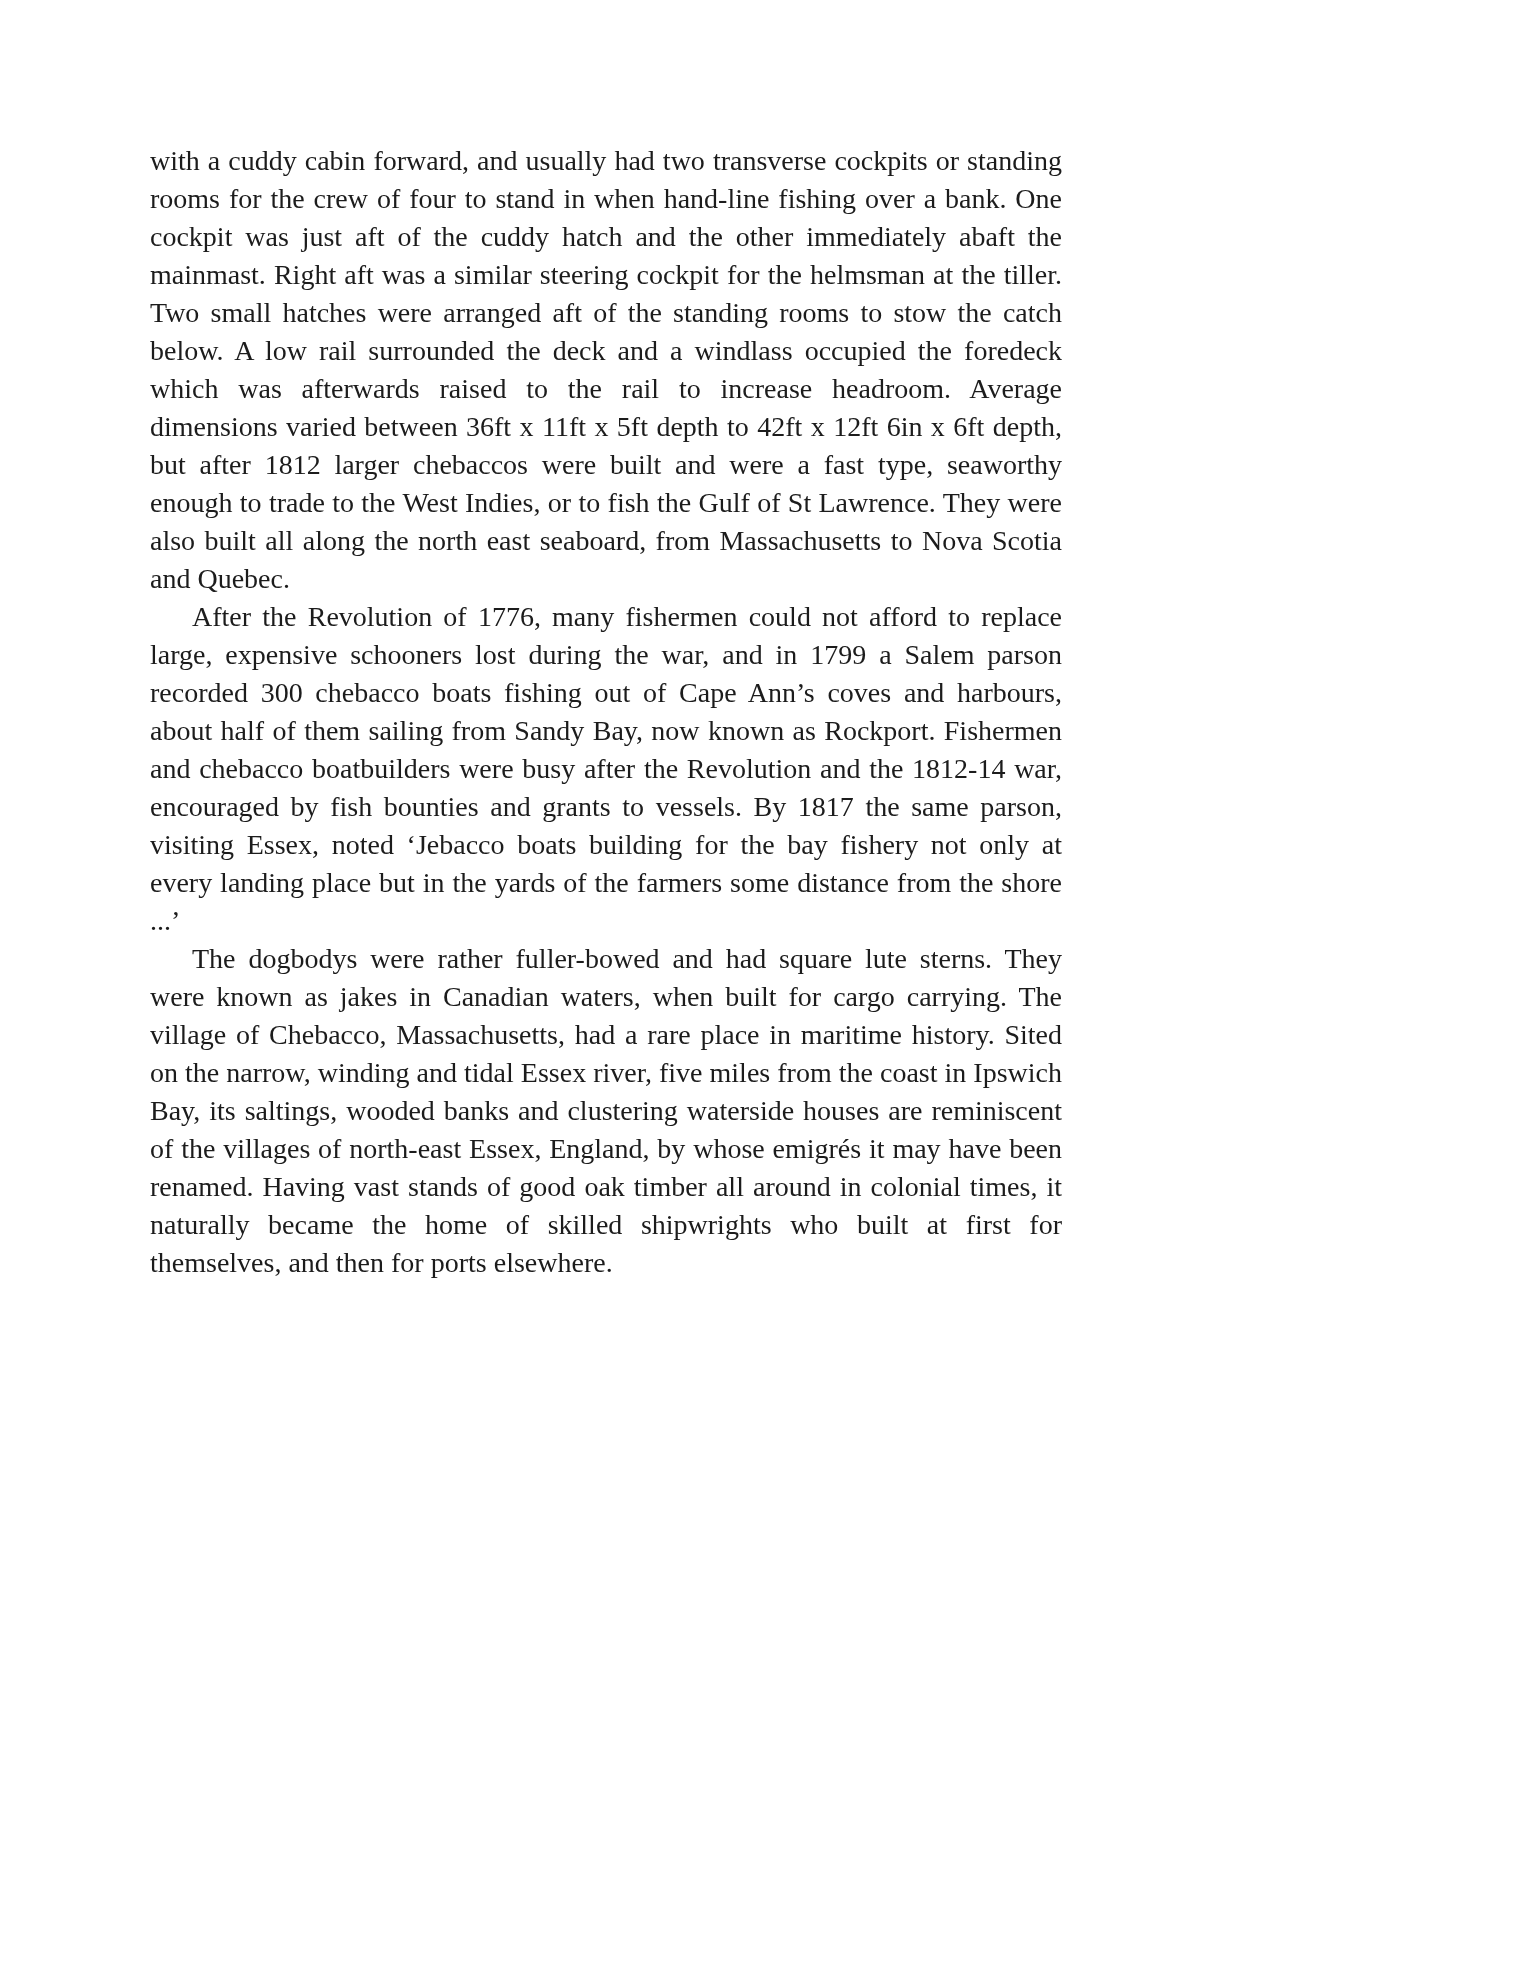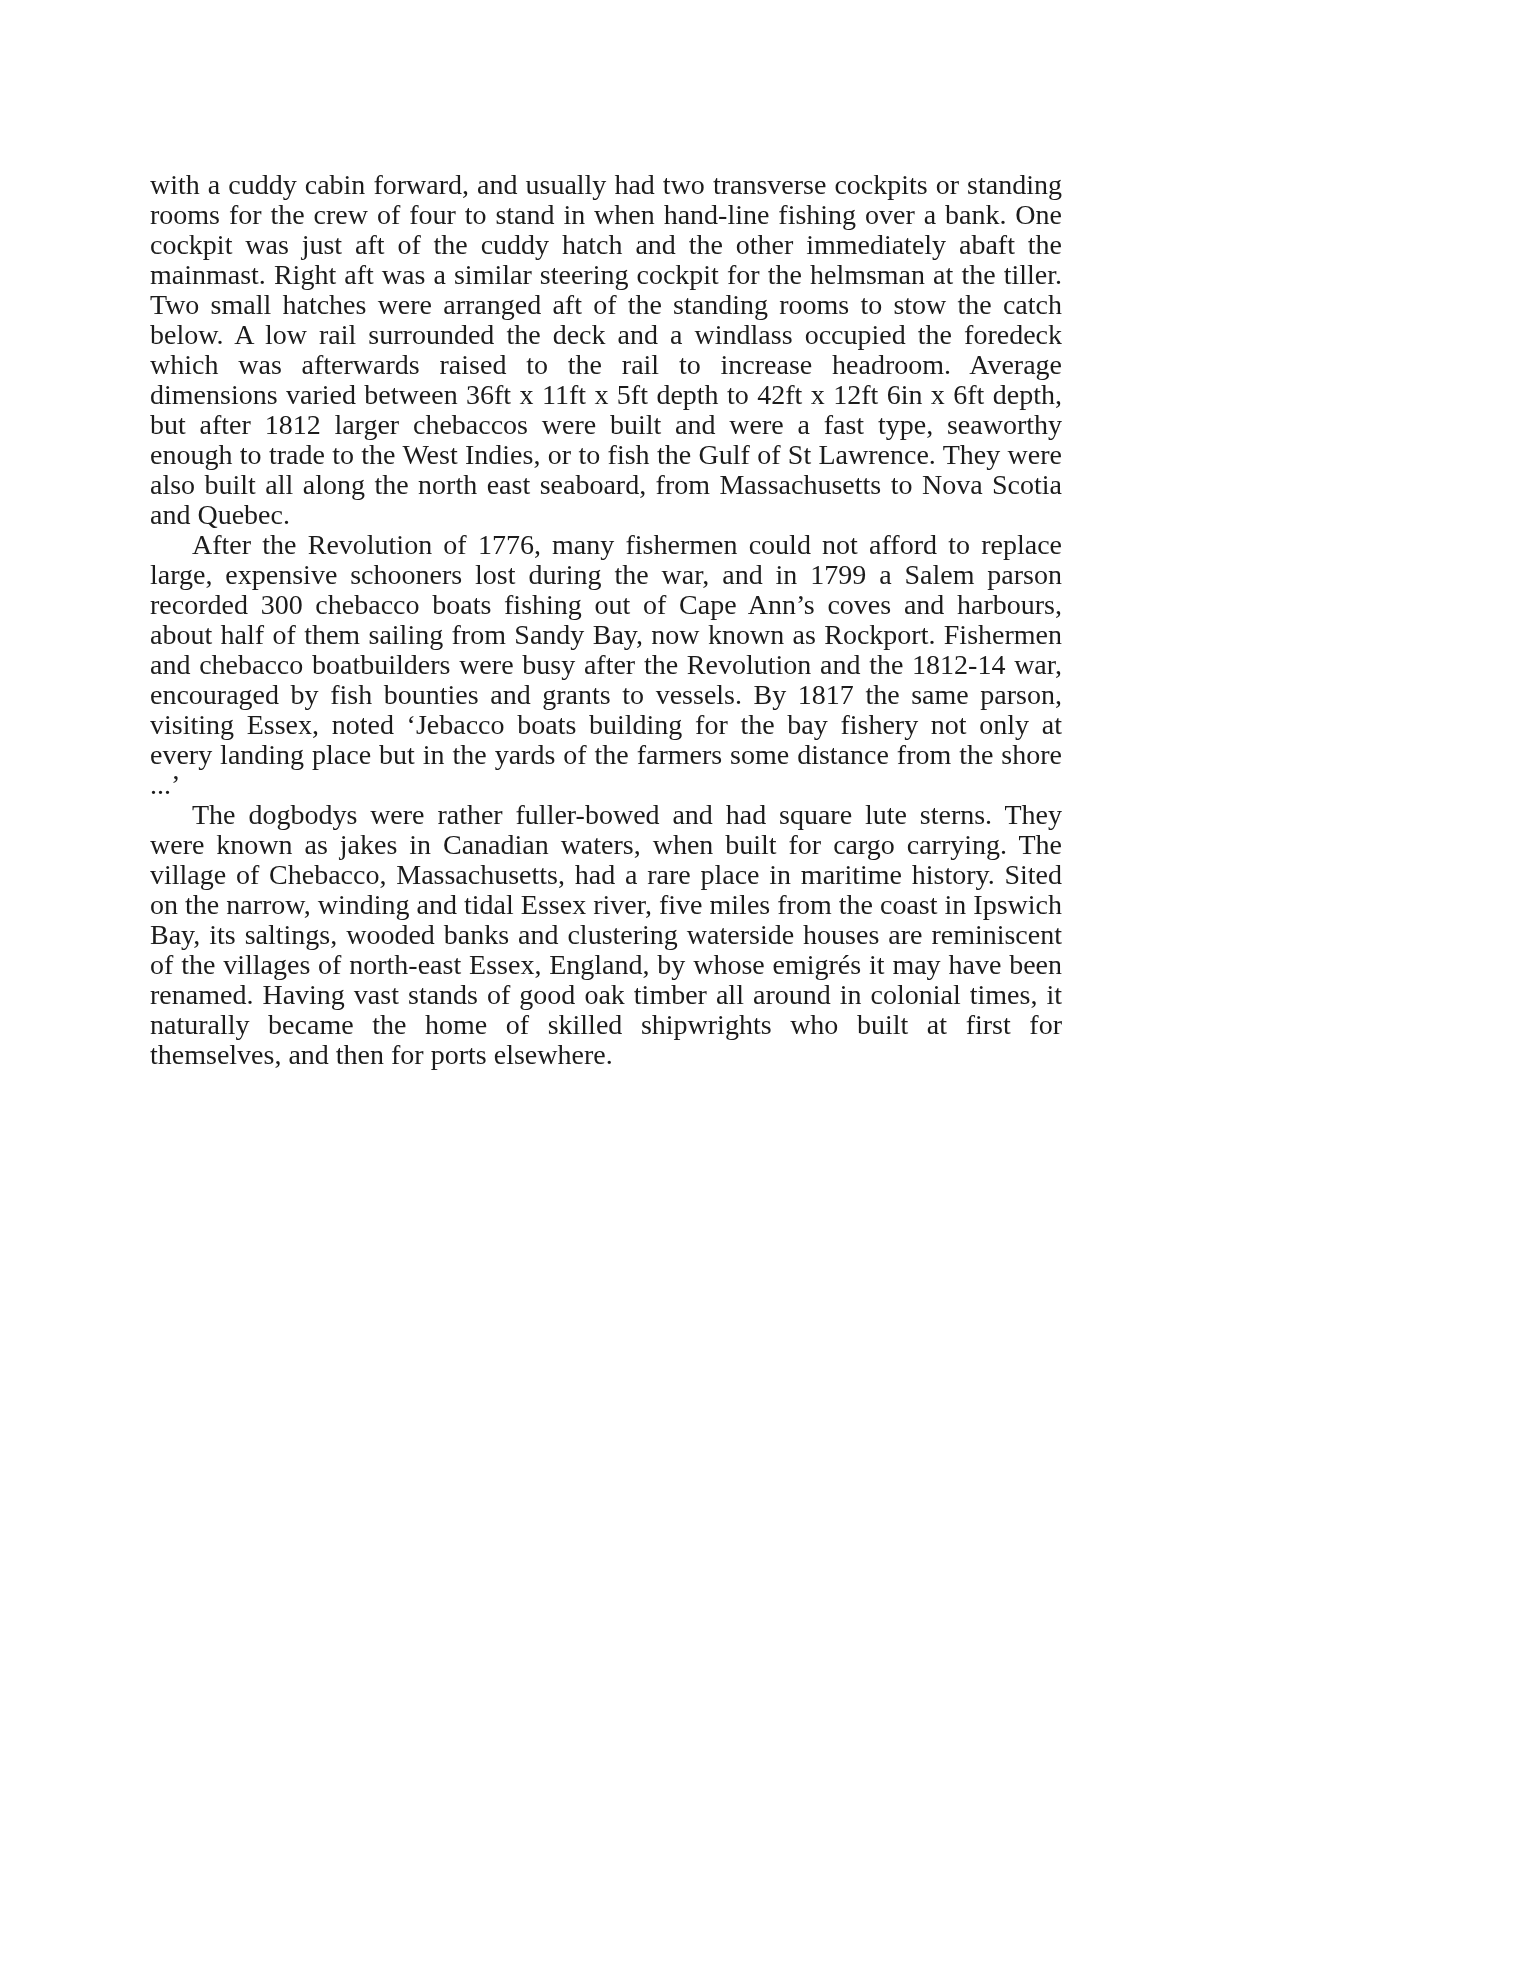--- a/index.html
+++ b/index.html
@@ -21,24 +21,23 @@
       height: 1980px;
       background: #ffffff;
     }
     .text-block {
       position: absolute;
       left: 150px;
       top: 142px;
       width: 912px;
       color: #1c1c1c;
       font-size: 28px;
-      line-height: 30px;
+      line-height: 38px;
       text-align: justify;
       text-justify: inter-word;
-      margin-top: 28px;
     }
     .para {
       margin: 0;
       padding: 0;
     }
     .para.indent {
       text-indent: 42px;
     }
   </style>
 </head>

